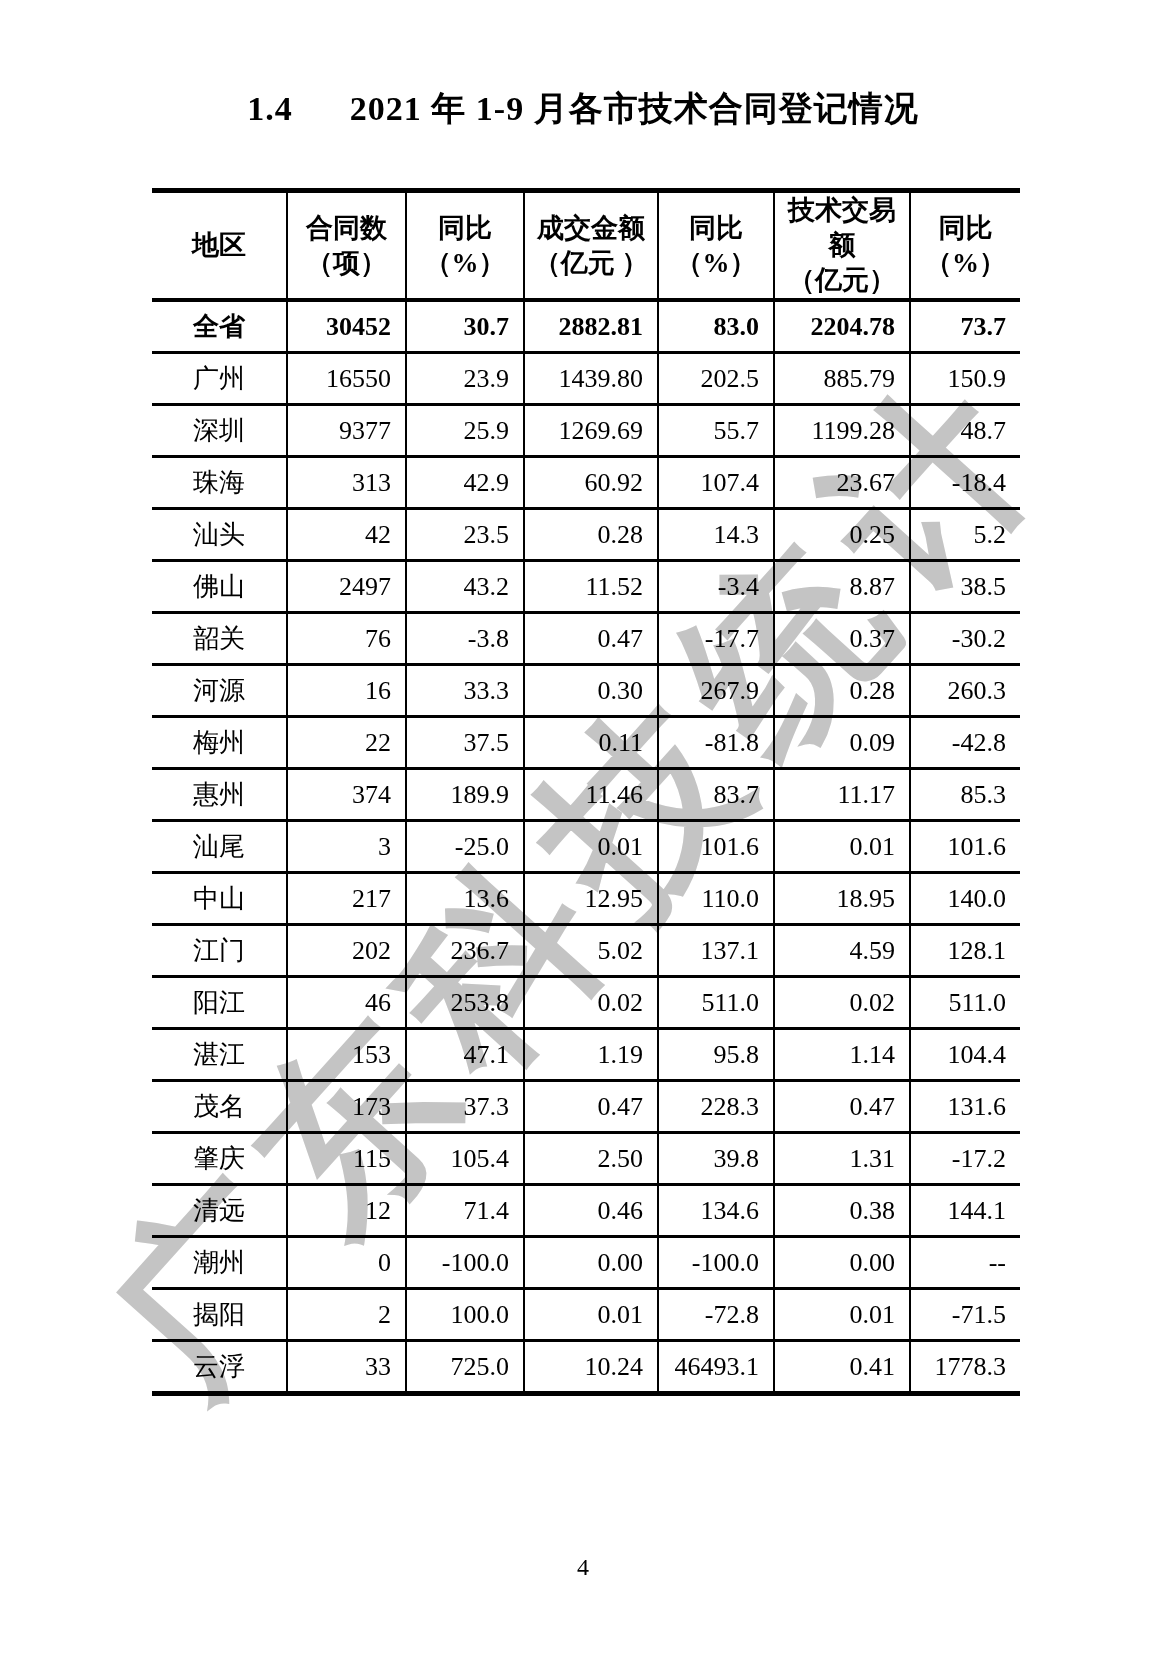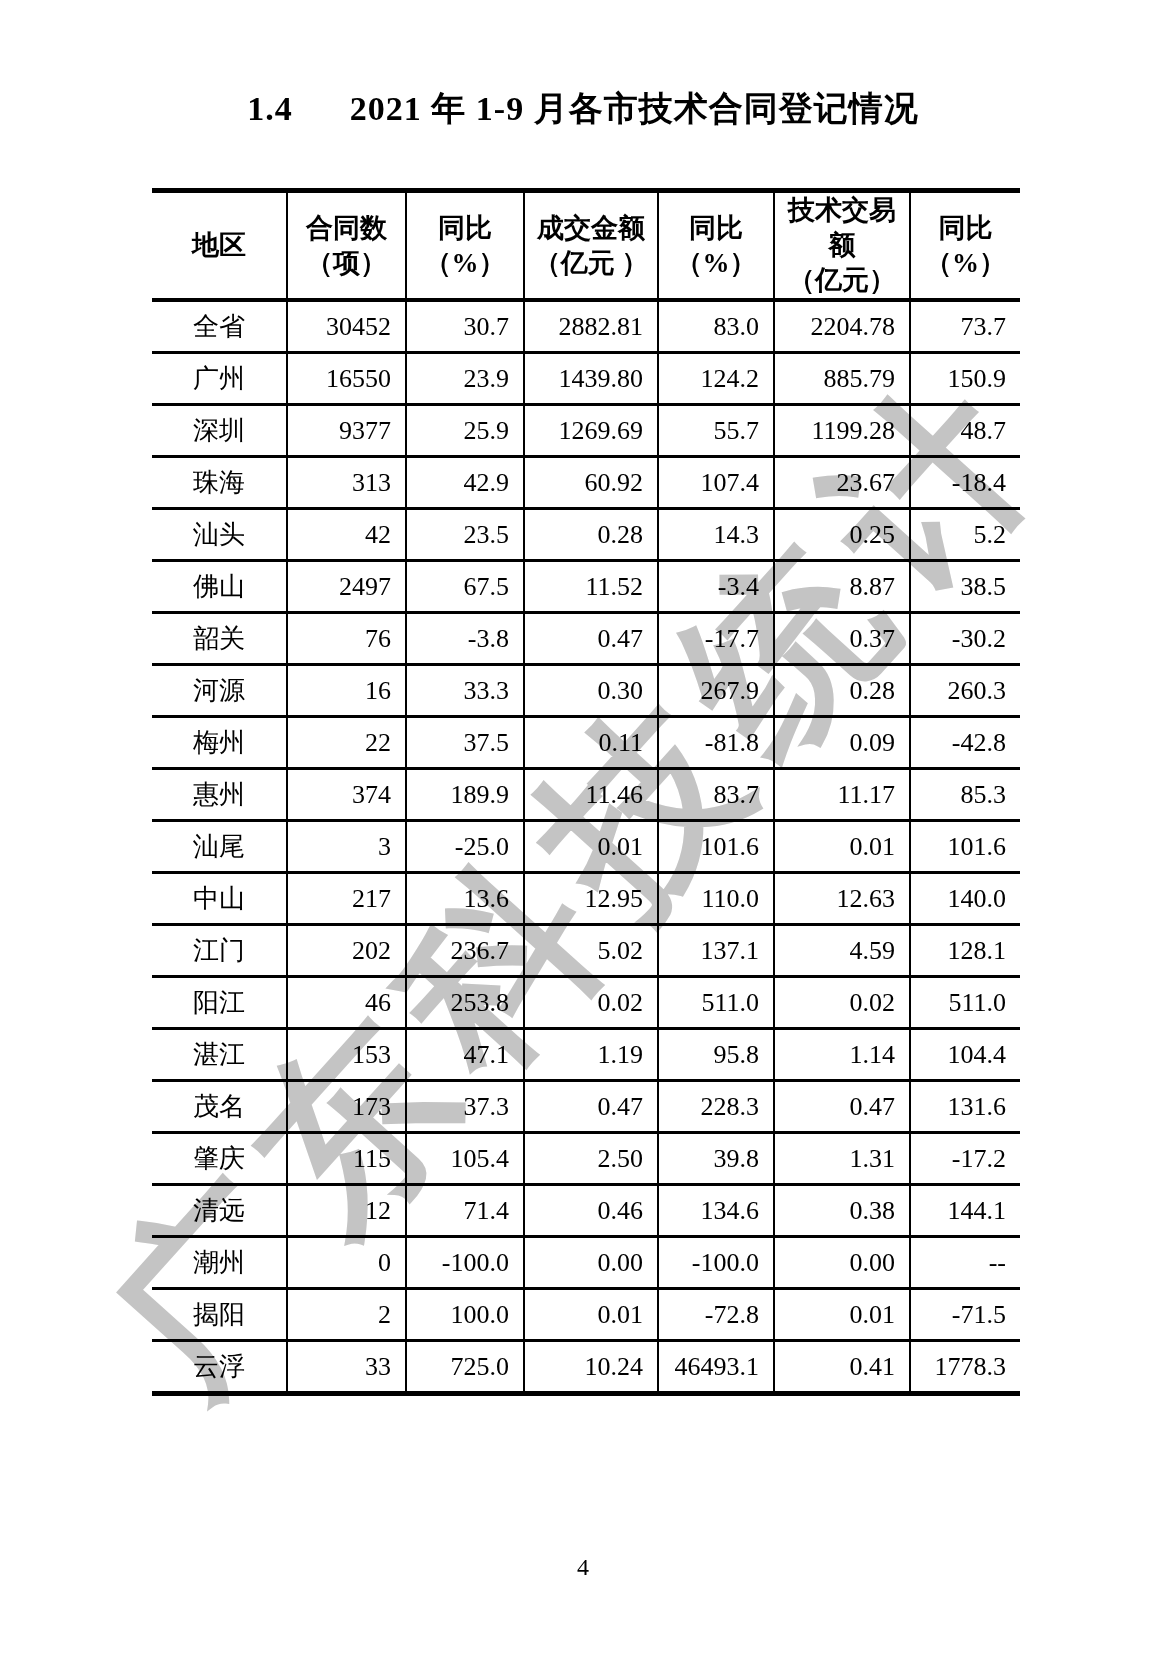--- a/index.html
+++ b/index.html
@@ -59,21 +59,21 @@
   .data td{
     height:49px;
     font-size:26px;
     vertical-align:middle;
     border-bottom:3px solid #000;
     padding:0;
   }
   .data td.num{text-align:right;padding-right:14px;}
   .data td.region{text-align:center;}
   .data th + th, .data td + td{border-left:2px solid #000;}
-  .data tr.bold-row td{font-weight:normal;}
+  .data tr.bold-row td{font-weight:bold;}
   .pagenum{
     position:absolute;
     top:1554px;left:0;width:100%;
     text-align:center;
     font-size:24px;
     z-index:1;
   }
 </style>
 </head>
 <body>
@@ -115,21 +115,21 @@
           <td class="num">2882.81</td>
           <td class="num">83.0</td>
           <td class="num">2204.78</td>
           <td class="num">73.7</td>
         </tr>
         <tr>
           <td class="region">广州</td>
           <td class="num">16550</td>
           <td class="num">23.9</td>
           <td class="num">1439.80</td>
-          <td class="num">124.2</td>
+          <td class="num">202.5</td>
           <td class="num">885.79</td>
           <td class="num">150.9</td>
         </tr>
         <tr>
           <td class="region">深圳</td>
           <td class="num">9377</td>
           <td class="num">25.9</td>
           <td class="num">1269.69</td>
           <td class="num">55.7</td>
           <td class="num">1199.28</td>
@@ -149,21 +149,21 @@
           <td class="num">42</td>
           <td class="num">23.5</td>
           <td class="num">0.28</td>
           <td class="num">14.3</td>
           <td class="num">0.25</td>
           <td class="num">5.2</td>
         </tr>
         <tr>
           <td class="region">佛山</td>
           <td class="num">2497</td>
-          <td class="num">67.5</td>
+          <td class="num">43.2</td>
           <td class="num">11.52</td>
           <td class="num">-3.4</td>
           <td class="num">8.87</td>
           <td class="num">38.5</td>
         </tr>
         <tr>
           <td class="region">韶关</td>
           <td class="num">76</td>
           <td class="num">-3.8</td>
           <td class="num">0.47</td>
@@ -206,21 +206,21 @@
           <td class="num">101.6</td>
           <td class="num">0.01</td>
           <td class="num">101.6</td>
         </tr>
         <tr>
           <td class="region">中山</td>
           <td class="num">217</td>
           <td class="num">13.6</td>
           <td class="num">12.95</td>
           <td class="num">110.0</td>
-          <td class="num">12.63</td>
+          <td class="num">18.95</td>
           <td class="num">140.0</td>
         </tr>
         <tr>
           <td class="region">江门</td>
           <td class="num">202</td>
           <td class="num">236.7</td>
           <td class="num">5.02</td>
           <td class="num">137.1</td>
           <td class="num">4.59</td>
           <td class="num">128.1</td>

